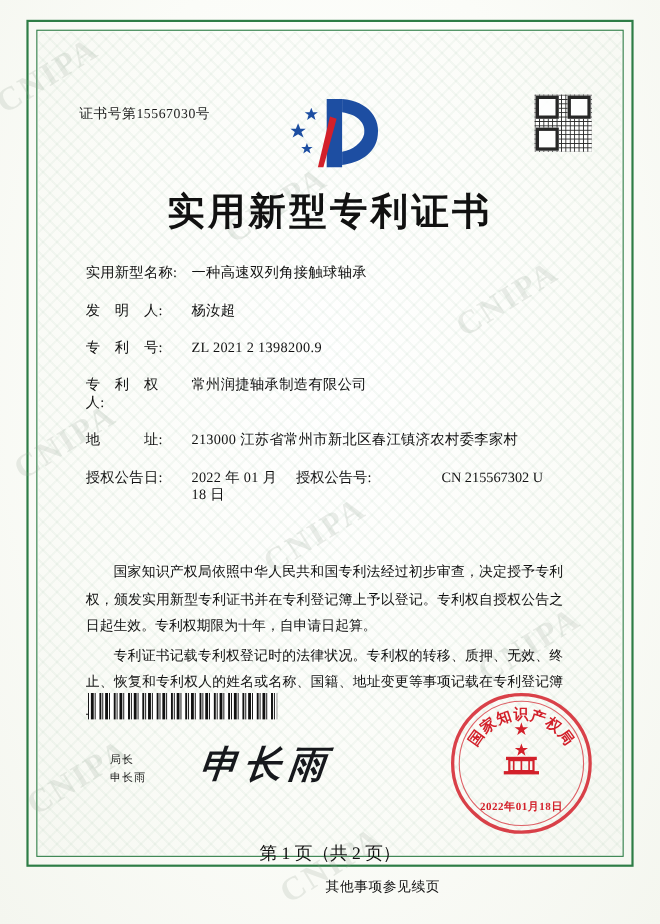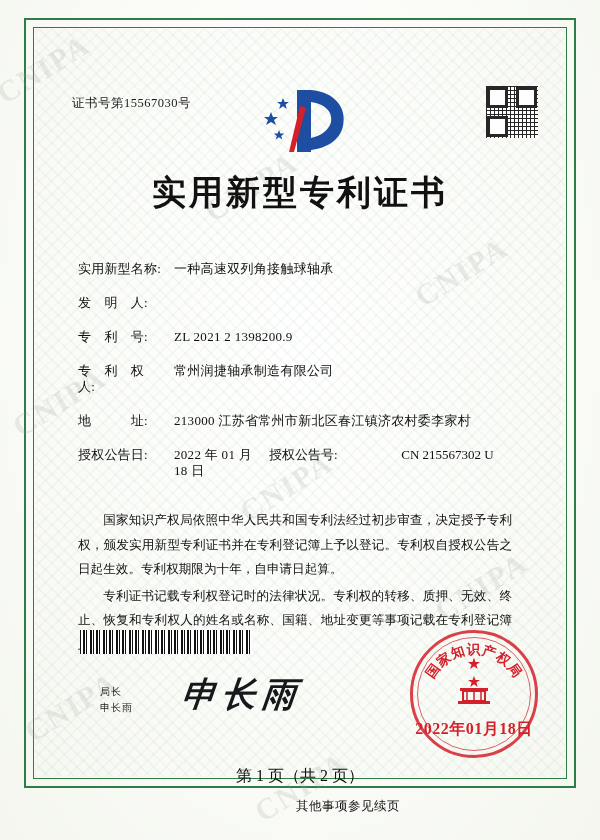--- a/index.html
+++ b/index.html
@@ -130,21 +130,20 @@
     font-family: "Liberation Serif", "DejaVu Serif", serif;
     color: #111;
   }
 
   
   .fields {
     position: absolute;
     left: 78px;
     top: 240px;
     right: 70px;
-    margin-top: 21px;
   }
   .row {
     display: flex;
     align-items: baseline;
     margin-bottom: 18.5px;
     font-size: 13px;
     line-height: 1.2;
   }
   .row .lbl {
     width: 96px;
@@ -270,21 +269,21 @@
     font-weight: bold;
     fill: #d3202a;
     letter-spacing: 1px;
   }
   .seal .seal-date {
     position: absolute;
     left: 50%;
     bottom: 18px;
     transform: translateX(-50%);
     white-space: nowrap;
-    font-size: 16px;
+    font-size: 10px;
     font-weight: bold;
     color: #d3202a;
     letter-spacing: 0.5px;
   }
 
   
   .page-num {
     position: absolute;
     left: 0;
     width: 100%;
@@ -344,20 +343,21 @@
 
   <div class="title">实用新型专利证书</div>
 
   <div class="fields">
     <div class="row">
       <span class="lbl">实用新型名称:</span>
       <span class="val">一种高速双列角接触球轴承</span>
     </div>
     <div class="row">
       <span class="lbl">发　明　人:</span>
+      <span class="val">杨汝超</span>
     </div>
     <div class="row">
       <span class="lbl">专　利　号:</span>
       <span class="val">ZL 2021 2 1398200.9</span>
     </div>
     <div class="row">
       <span class="lbl">专　利　权　人:</span>
       <span class="val">常州润捷轴承制造有限公司</span>
     </div>
     <div class="row">

